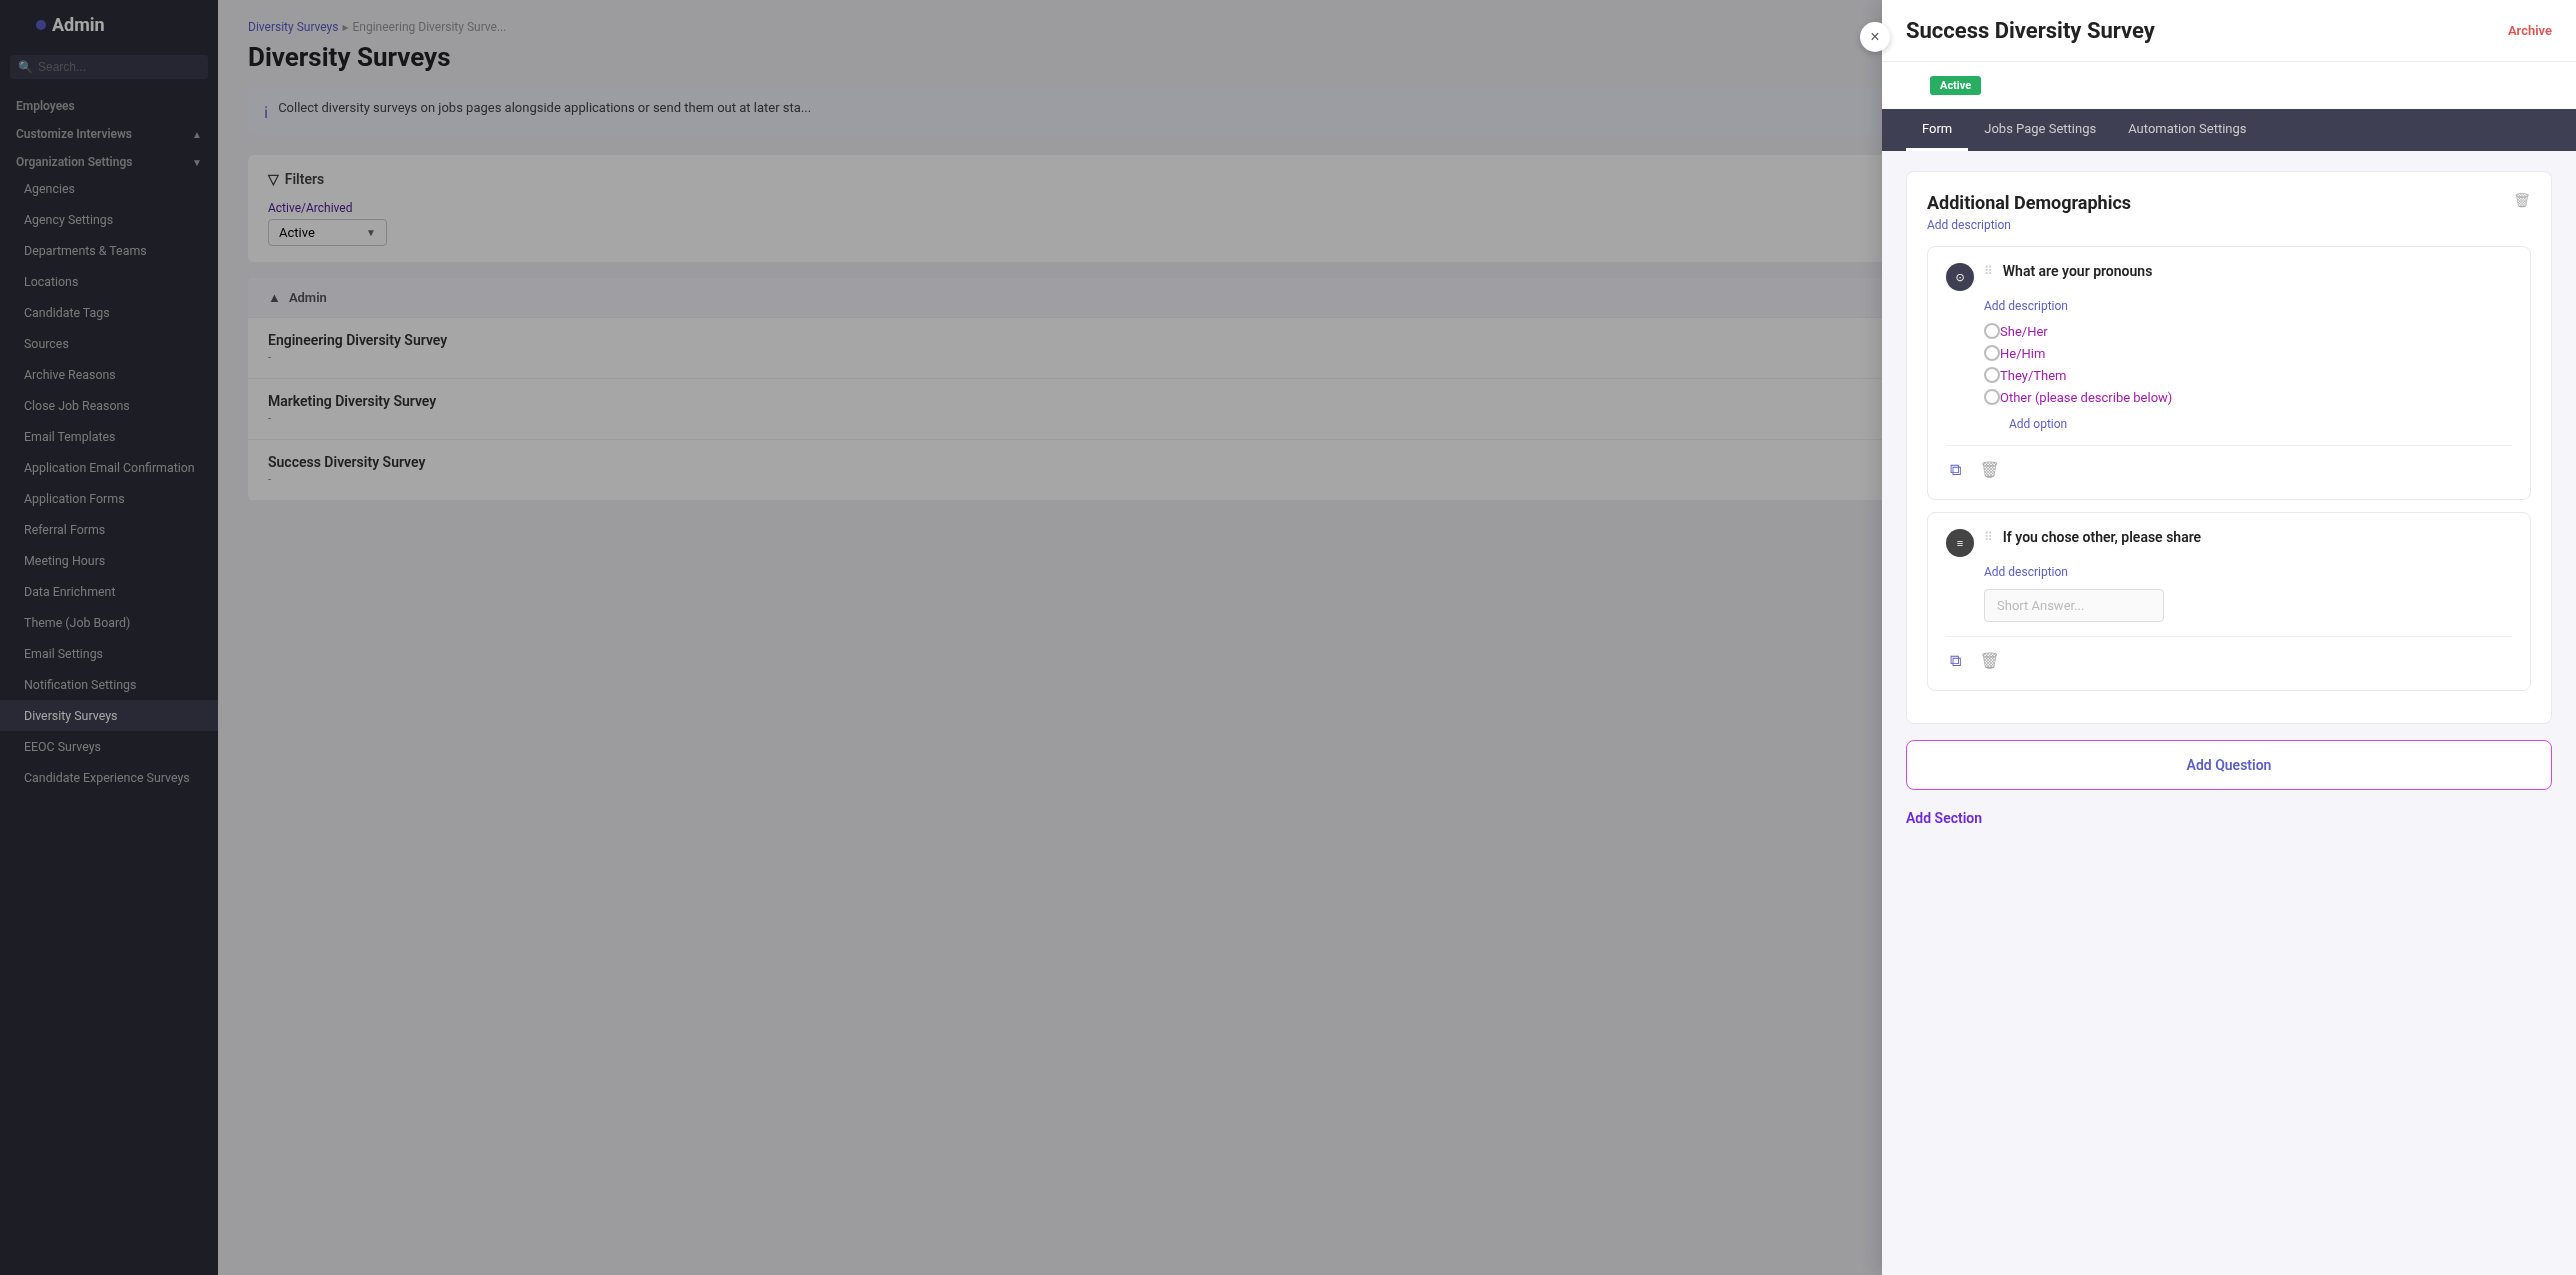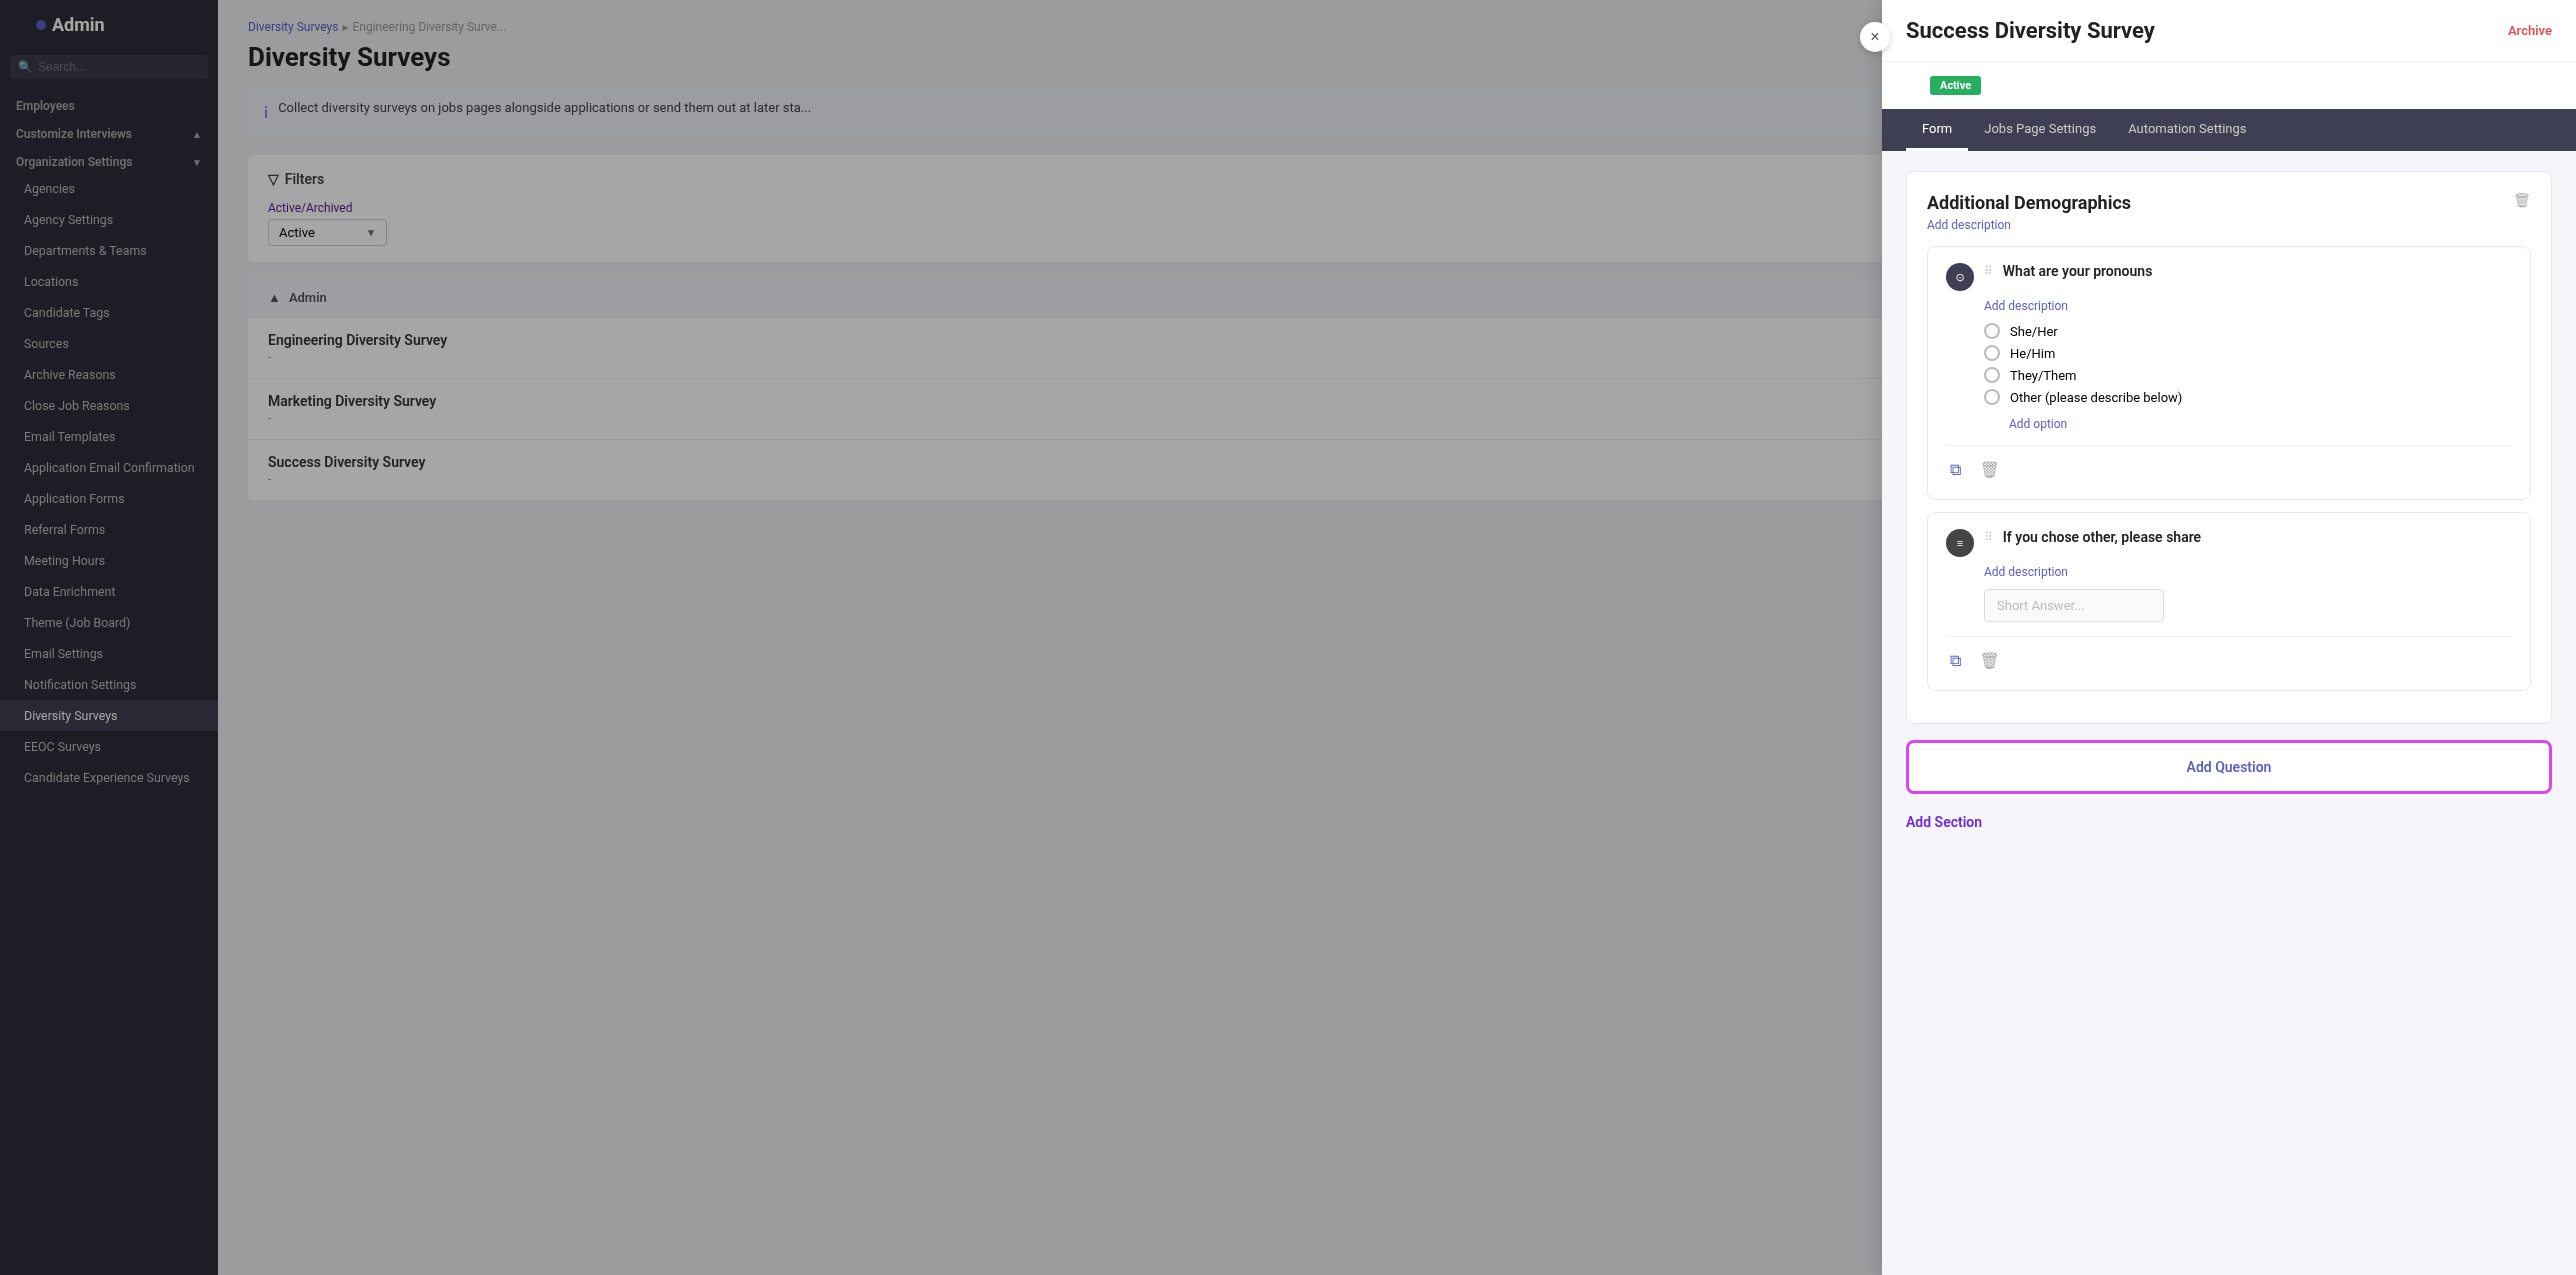--- a/index.html
+++ b/index.html
@@ -323,24 +323,24 @@
       font-size: 12px;
       color: #5b5fc7;
       cursor: pointer;
       margin-left: 38px;
       margin-bottom: 10px;
       display: block;
     }
     .radio-option {
       display: flex;
       align-items: center;
-      gap: 10px;
+      gap: 0;
       margin: 6px 0 6px 38px;
       font-size: 13px;
-      color: #000000;
+      color: #a21caf;
     }
     .radio-circle {
       width: 16px; height: 16px;
       border: 2px solid #bbb;
       border-radius: 50%;
       flex-shrink: 0;
     }
     .add-option-link {
       font-size: 12px;
       color: #5b5fc7;
@@ -381,21 +381,21 @@
     
     .add-question-btn {
       background: #fff;
       border-radius: 8px;
       padding: 16px;
       text-align: center;
       color: #5b5fc7;
       font-weight: 600;
       font-size: 14px;
       cursor: pointer;
-      border: 3px solid #d946ef;
+      border: 1px solid #d946ef;
       margin-bottom: 12px;
     }
     .add-section-link {
       font-size: 14px;
       font-weight: 600;
       color: #6d28d9;
       cursor: pointer;
       text-align: left;
       padding: 8px 0;
     }

